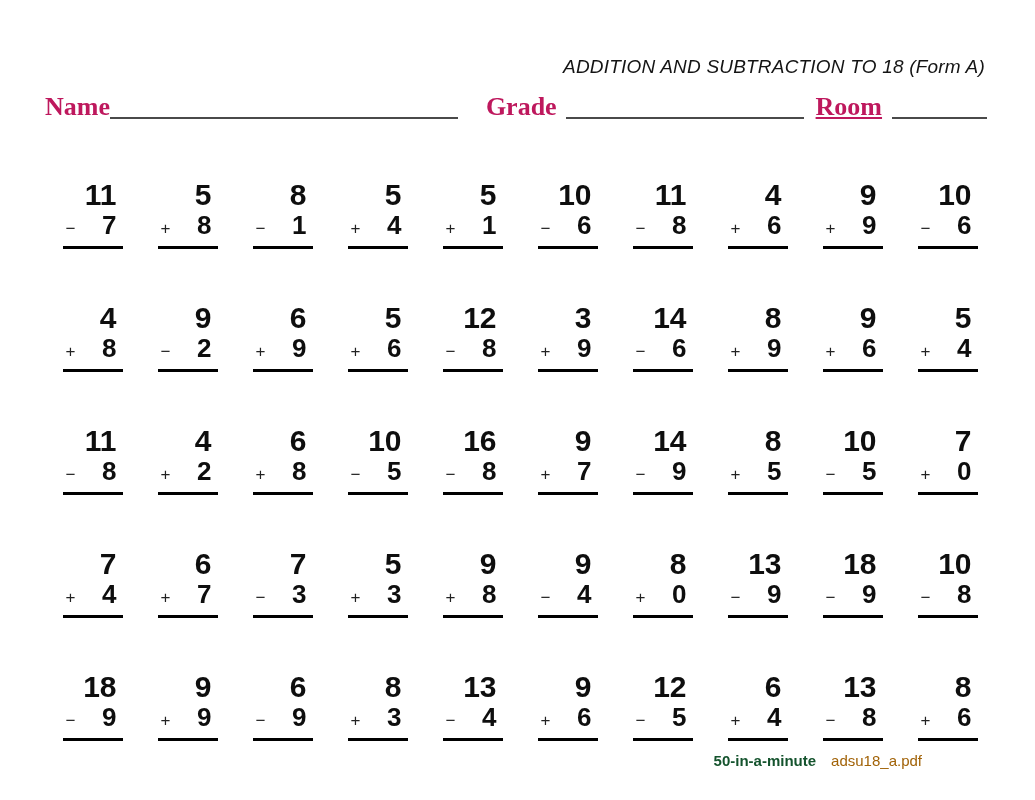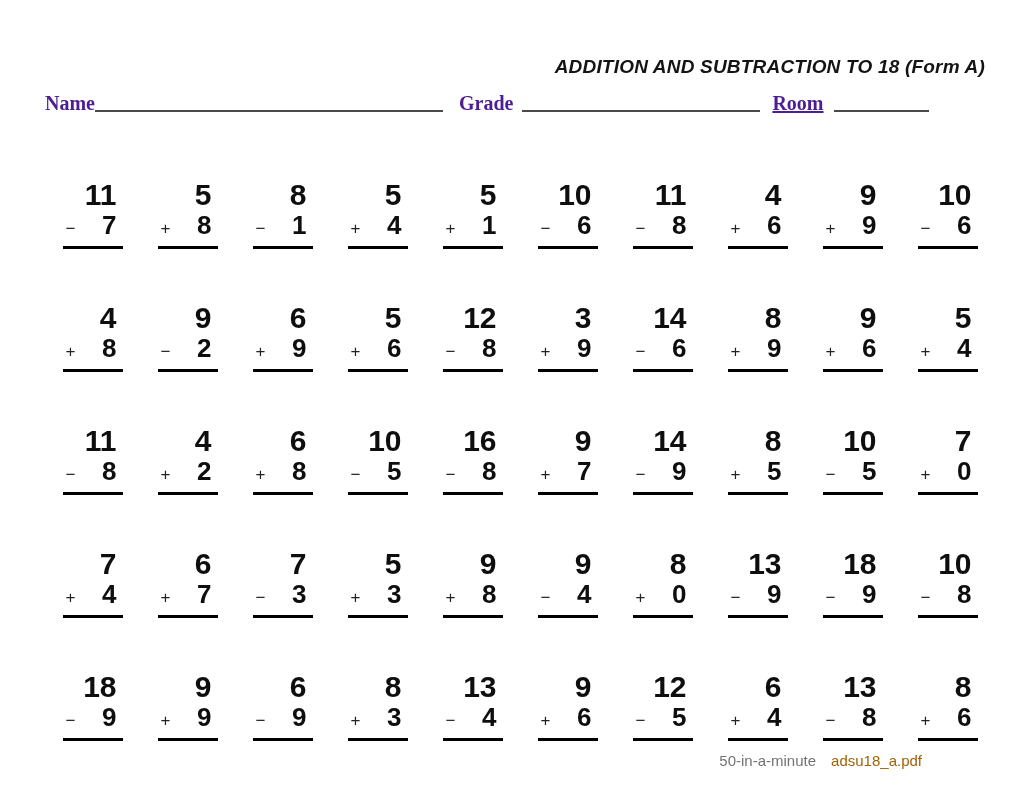--- a/index.html
+++ b/index.html
@@ -8,40 +8,40 @@
     position:relative;
     width:1035px; height:800px;
     background:#ffffff;
     font-family:"Liberation Sans", sans-serif;
     color:#111;
     overflow:hidden;
   }
   .title {
     position:absolute; top:56px; right:50px;
     font-family:"Liberation Sans", sans-serif;
-    font-size:19px; font-weight:bold; font-style:italic;
+    font-size:19px; font-weight:normal; font-style:italic;
     color:#141414; letter-spacing:0.2px;
     white-space:nowrap;
   }
   .name-line {
     position:absolute; top:92px; left:45px; right:48px;
     display:flex; align-items:flex-end;
     font-family:"Liberation Serif", serif;
-    font-weight:bold; font-size:20px; color:#4c1d95;
+    font-weight:bold; font-size:26px; color:#be185d;
     white-space:nowrap;
   }
   .rule {
     display:inline-block; height:0;
     border-bottom:2px solid #4a4a4a;
     margin-bottom:3px;
   }
   .rule-name  { width:348px; }
   .rule-grade { width:238px; }
   .rule-room  { width:95px;  }
-  .lbl-grade  { margin-left:16px; margin-right:9px; }
+  .lbl-grade  { margin-left:28px; margin-right:9px; }
   .lbl-room   { margin-left:12px; margin-right:10px;text-decoration:underline; }
   .grid { position:absolute; top:180px; left:45px; right:40px; }
   .prow {
     display:grid;
     grid-template-columns:repeat(10, 1fr);
     margin-bottom:54px;
   }
   .prob { width:60px; margin:0 auto; }
   .ptop {
     text-align:right; padding-right:6px;
@@ -437,17 +437,17 @@
           <div class="ptop">8</div>
           <div class="pbot">
             <span class="pop">+</span>
             <span class="pnum">6</span>
           </div>
         </div>
       </div>
     </div>
 
   <div class="footer">
-    <a class="flink" style="color: #737373;">50-in-a-minute</a>
+    <a class="flink" style="color: #14532d; font-weight: bold;">50-in-a-minute</a>
     <a class="flink" style="color: #a16207;">adsu18_a.pdf</a>
   </div>
 
 </div>
 
 </body></html>

